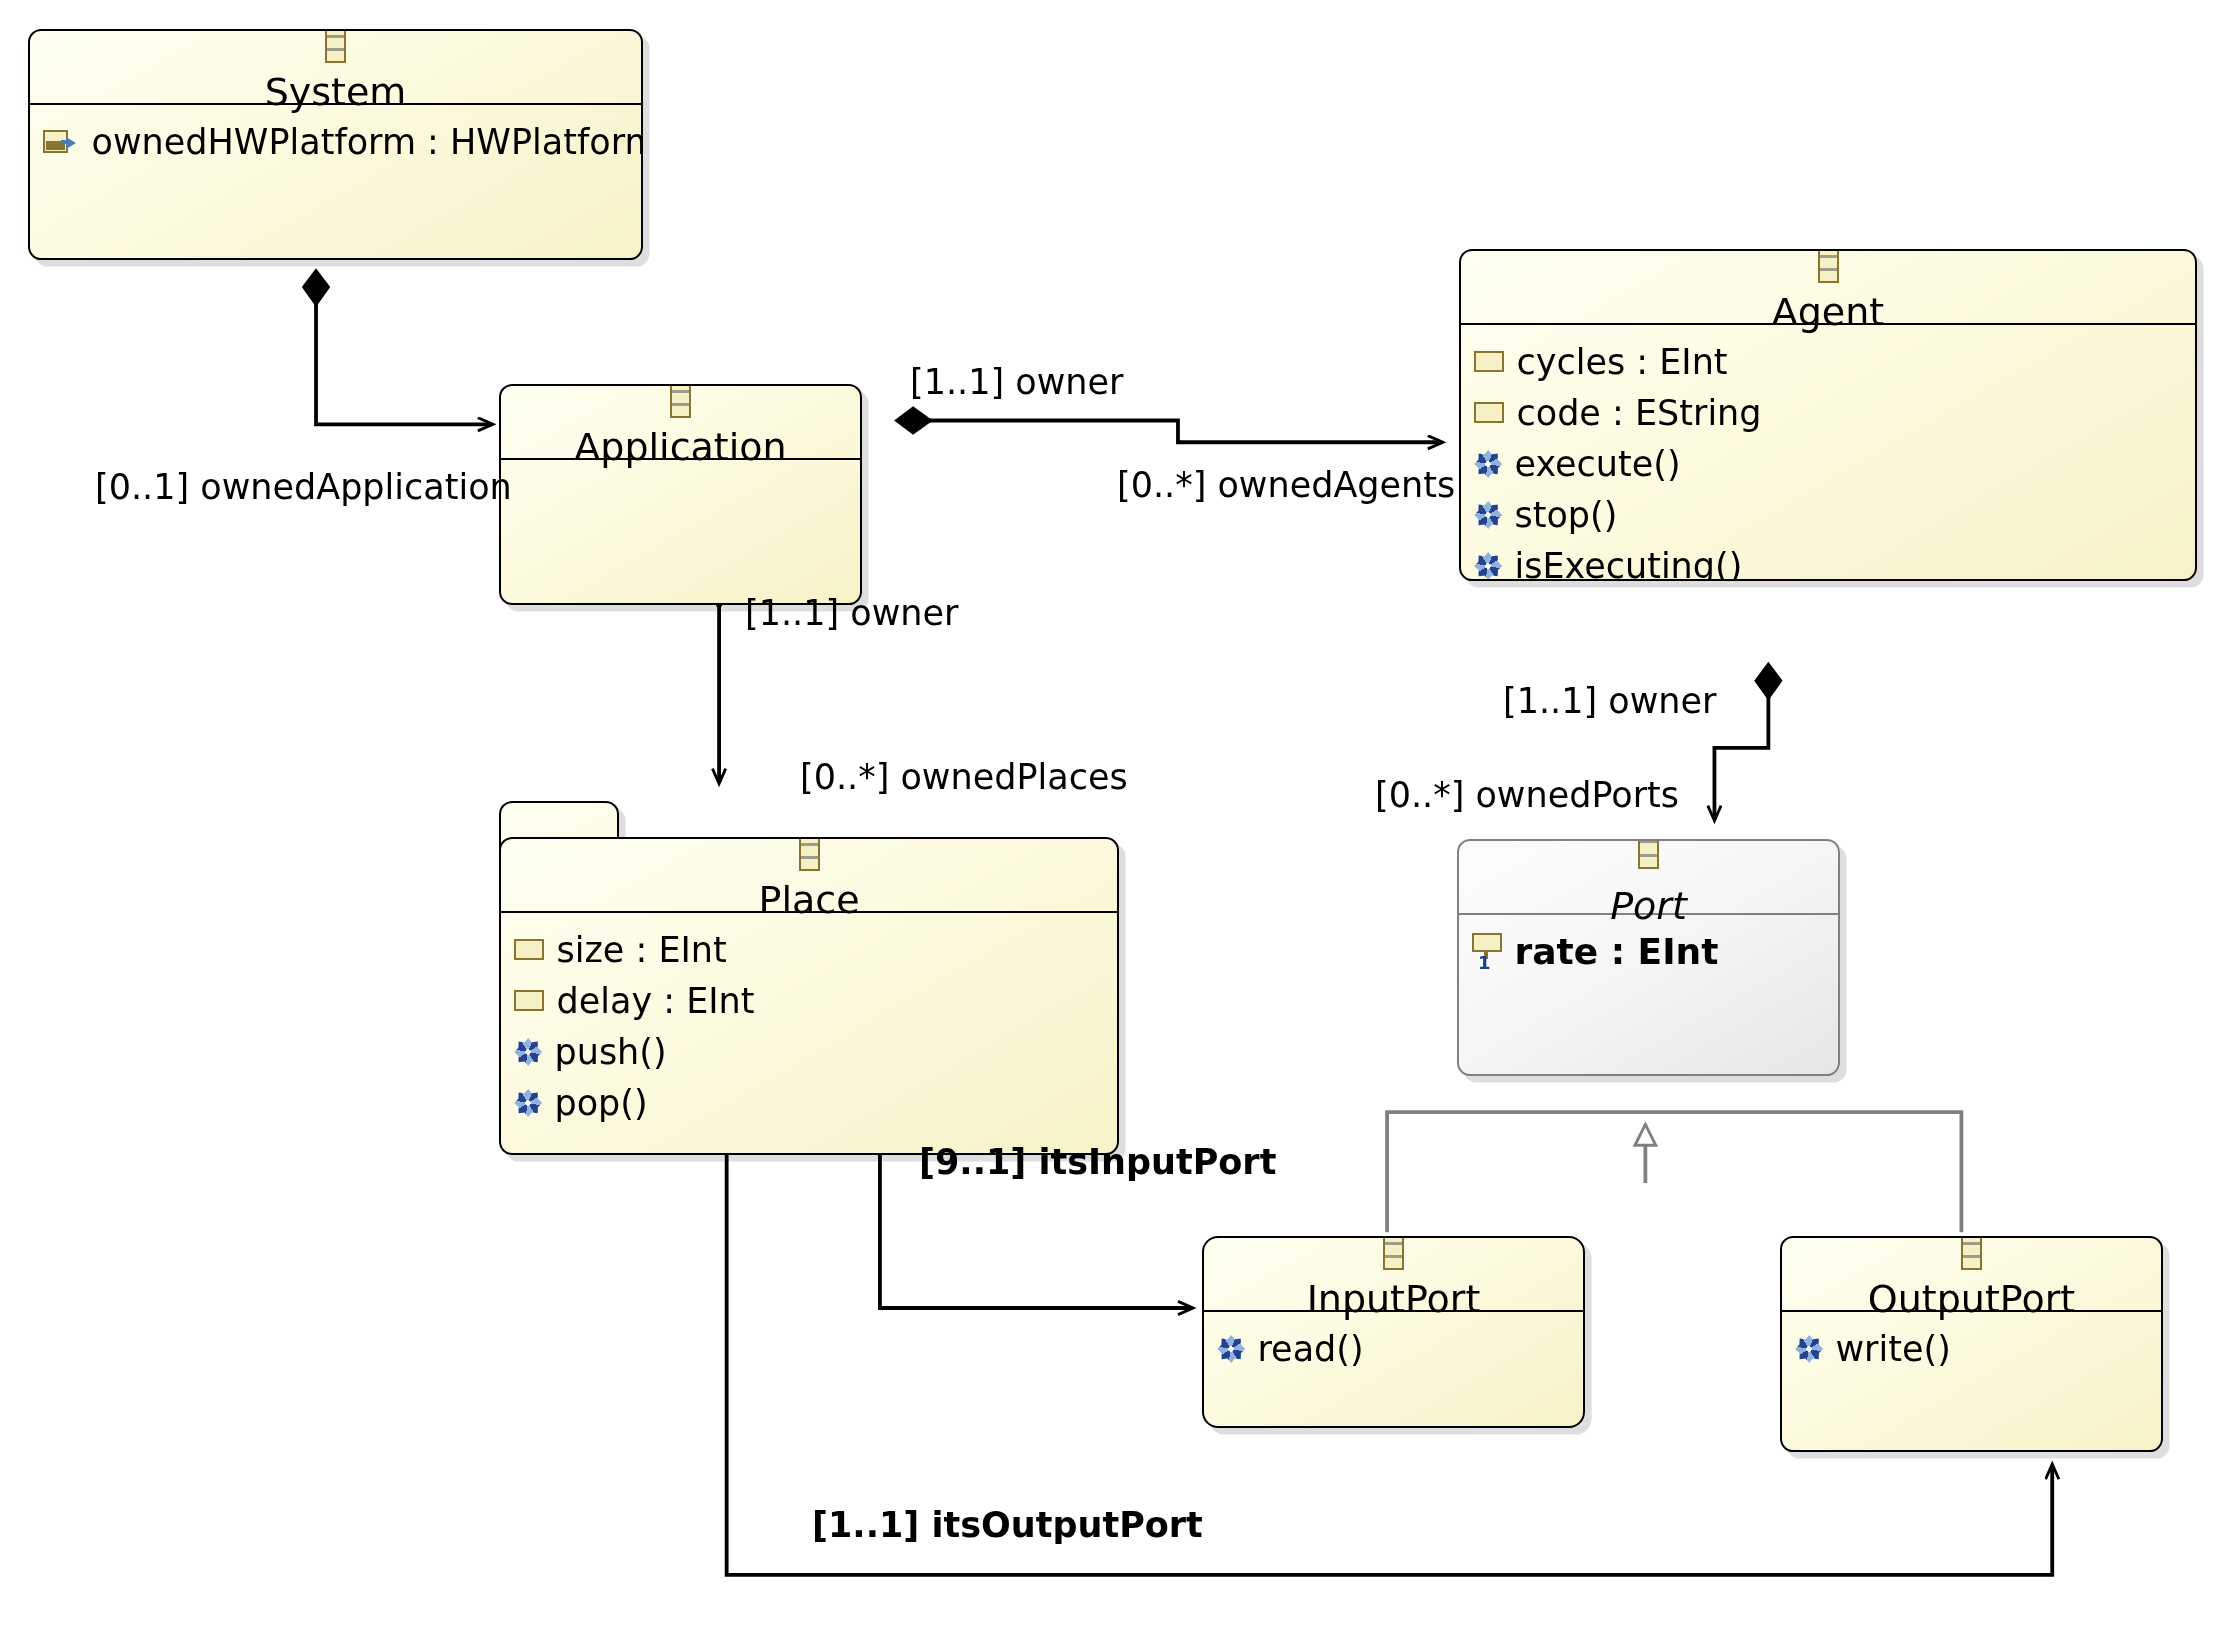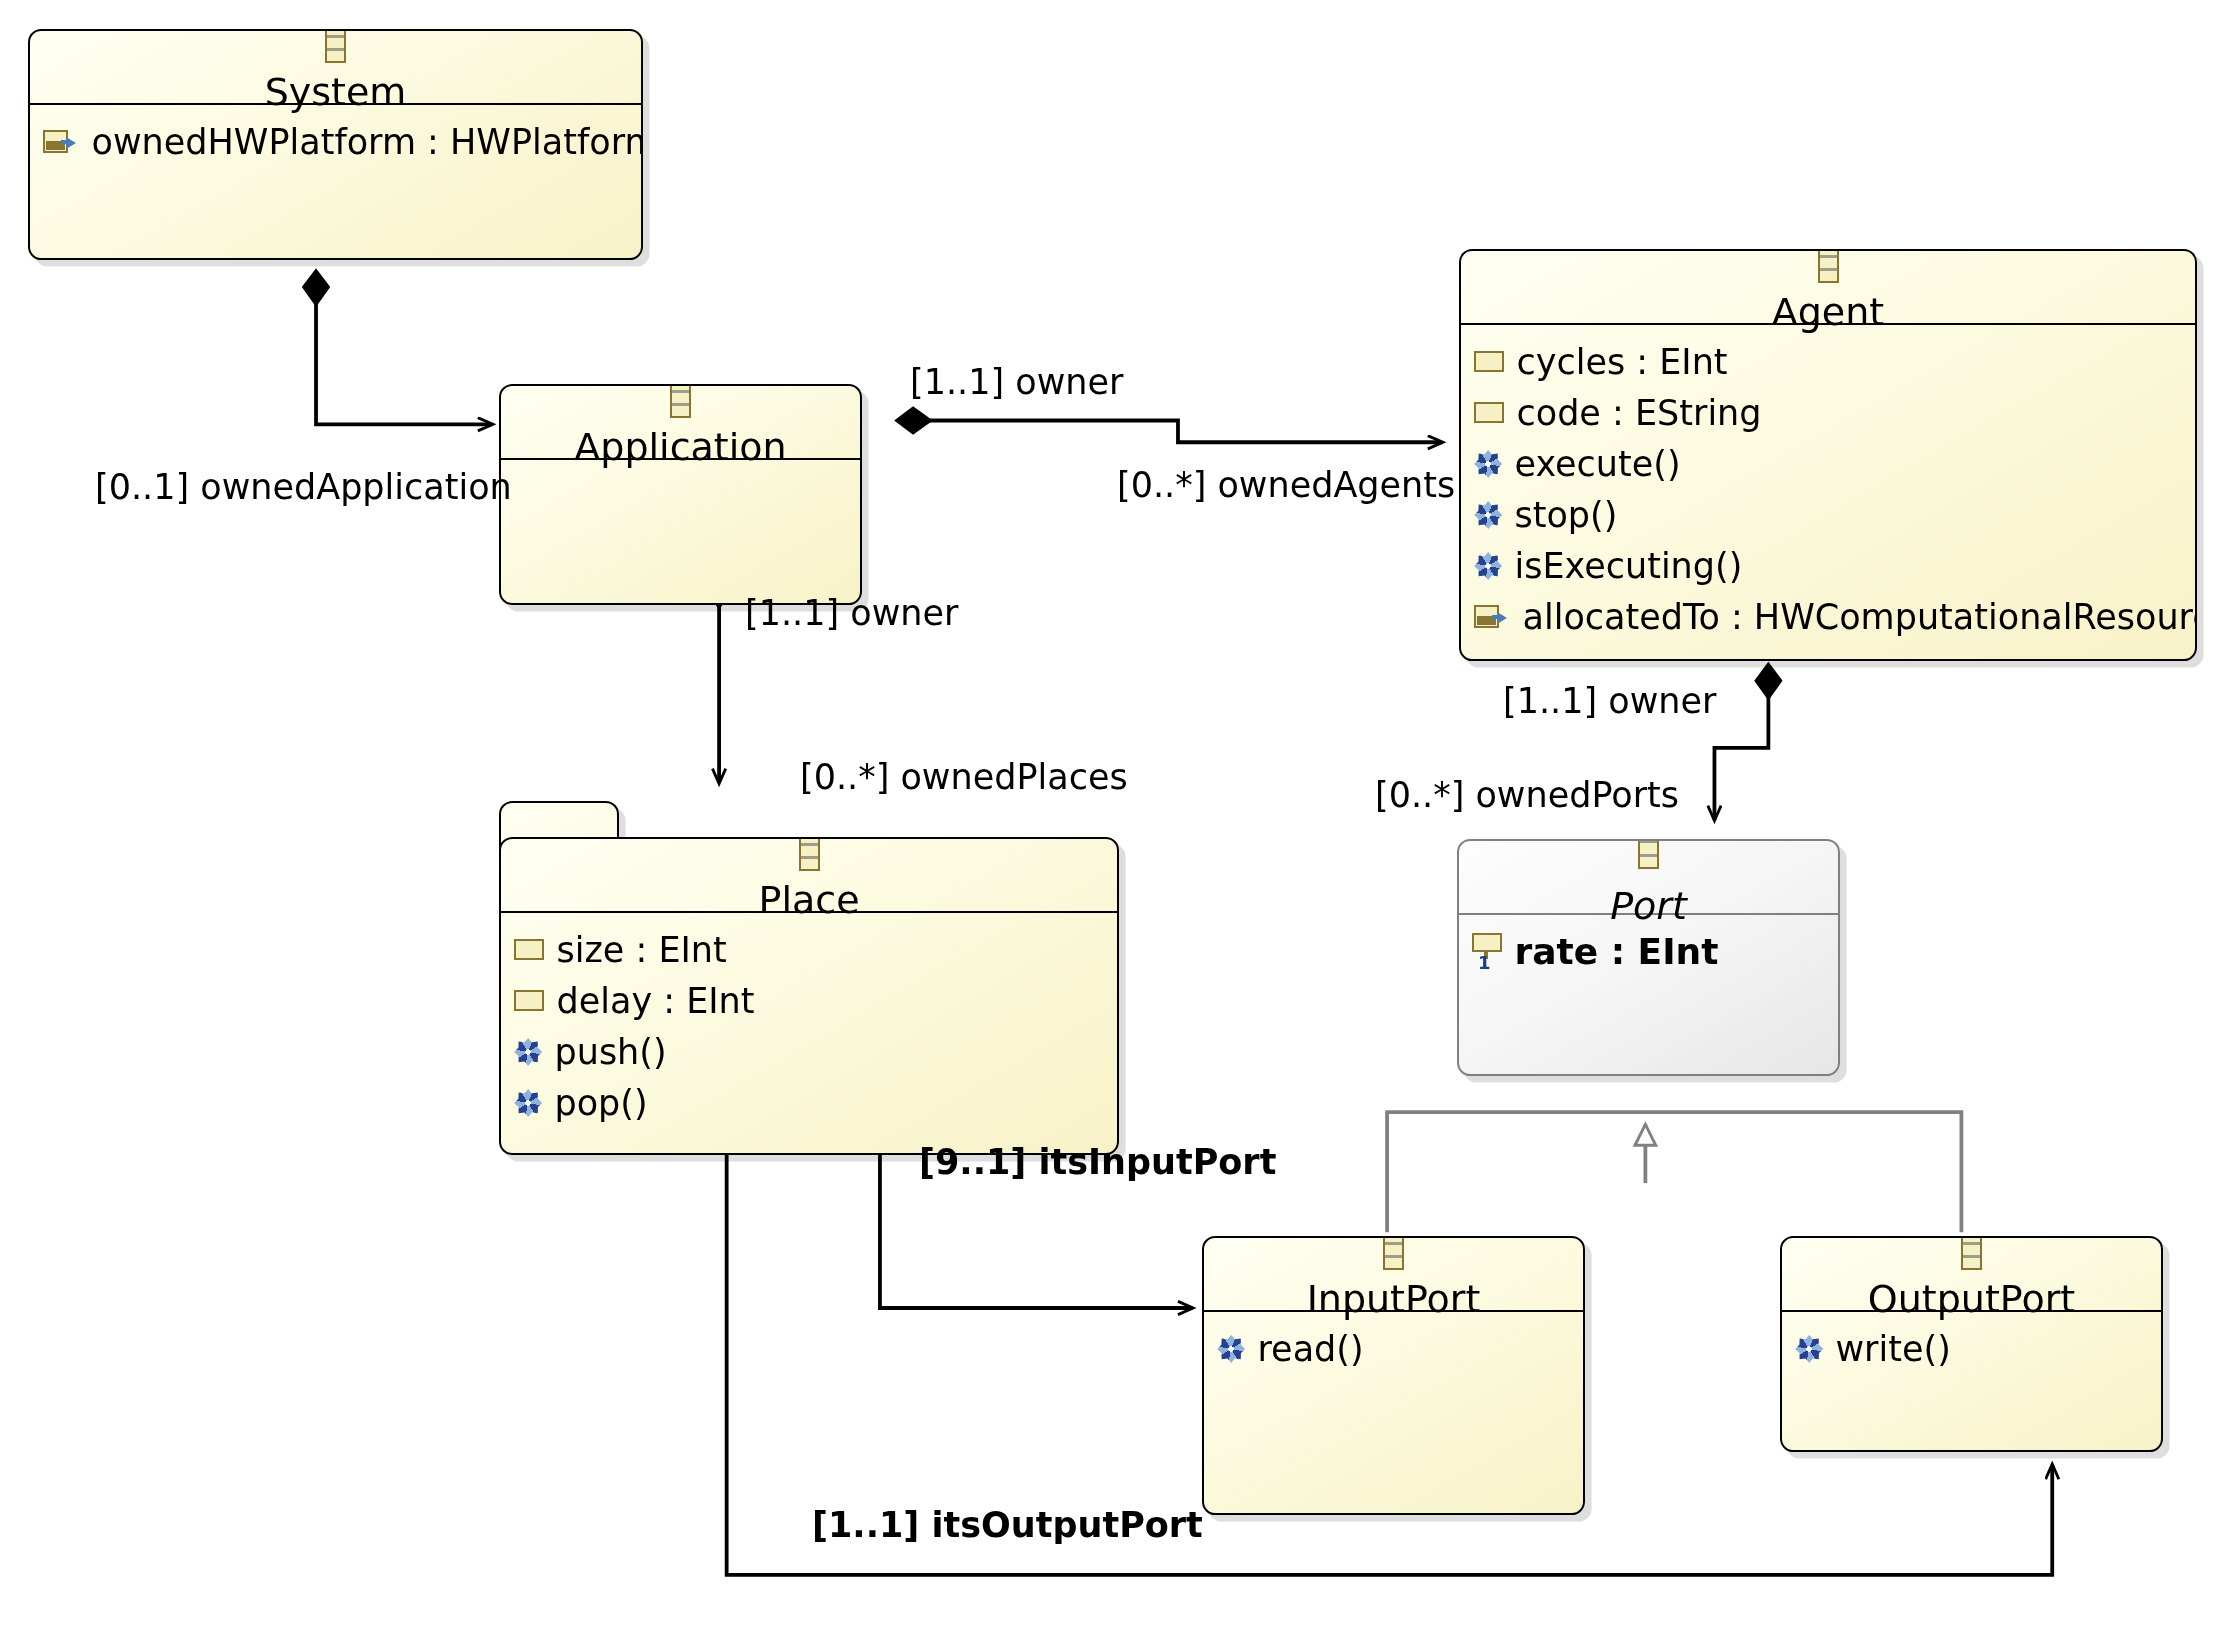--- a/index.html
+++ b/index.html
@@ -265,21 +265,21 @@
   </div>
 
   <div class="uml-class" style="left:499px; top:348px; width:363px; height:221px;margin-top:36px;">
     <div class="class-header">
       <span class="icon icon-eclass"></span>
       <span class="class-title">Application</span>
     </div>
     <div class="class-body"></div>
   </div>
 
-  <div class="uml-class" style="left:1459px; top:249px; width:738px; height:412px;">
+  <div class="uml-class" style="left:1459px; top:249px; width:738px; height:332px;">
     <div class="class-header">
       <span class="icon icon-eclass"></span>
       <span class="class-title">Agent</span>
     </div>
     <div class="class-body">
       <div class="member-row">
         <span class="icon icon-eattr"></span>
         <span>cycles : EInt</span>
       </div>
       <div class="member-row">
@@ -349,21 +349,21 @@
         <span class="icon icon-eattr-one">
           <span class="box"></span>
             <span class="stem"></span>
             <span class="one">1</span>
         </span>
         <span>rate : EInt</span>
       </div>
     </div>
   </div>
 
-  <div class="uml-class" style="left:1202px; top:1236px; width:383px; height:279px;">
+  <div class="uml-class" style="left:1202px; top:1236px; width:383px; height:192px;border-radius:16px;">
     <div class="class-header">
       <span class="icon icon-eclass"></span>
       <span class="class-title">InputPort</span>
     </div>
     <div class="class-body">
       <div class="member-row">
         <span class="icon icon-eop"></span>
         <span>read()</span>
       </div>
     </div>

